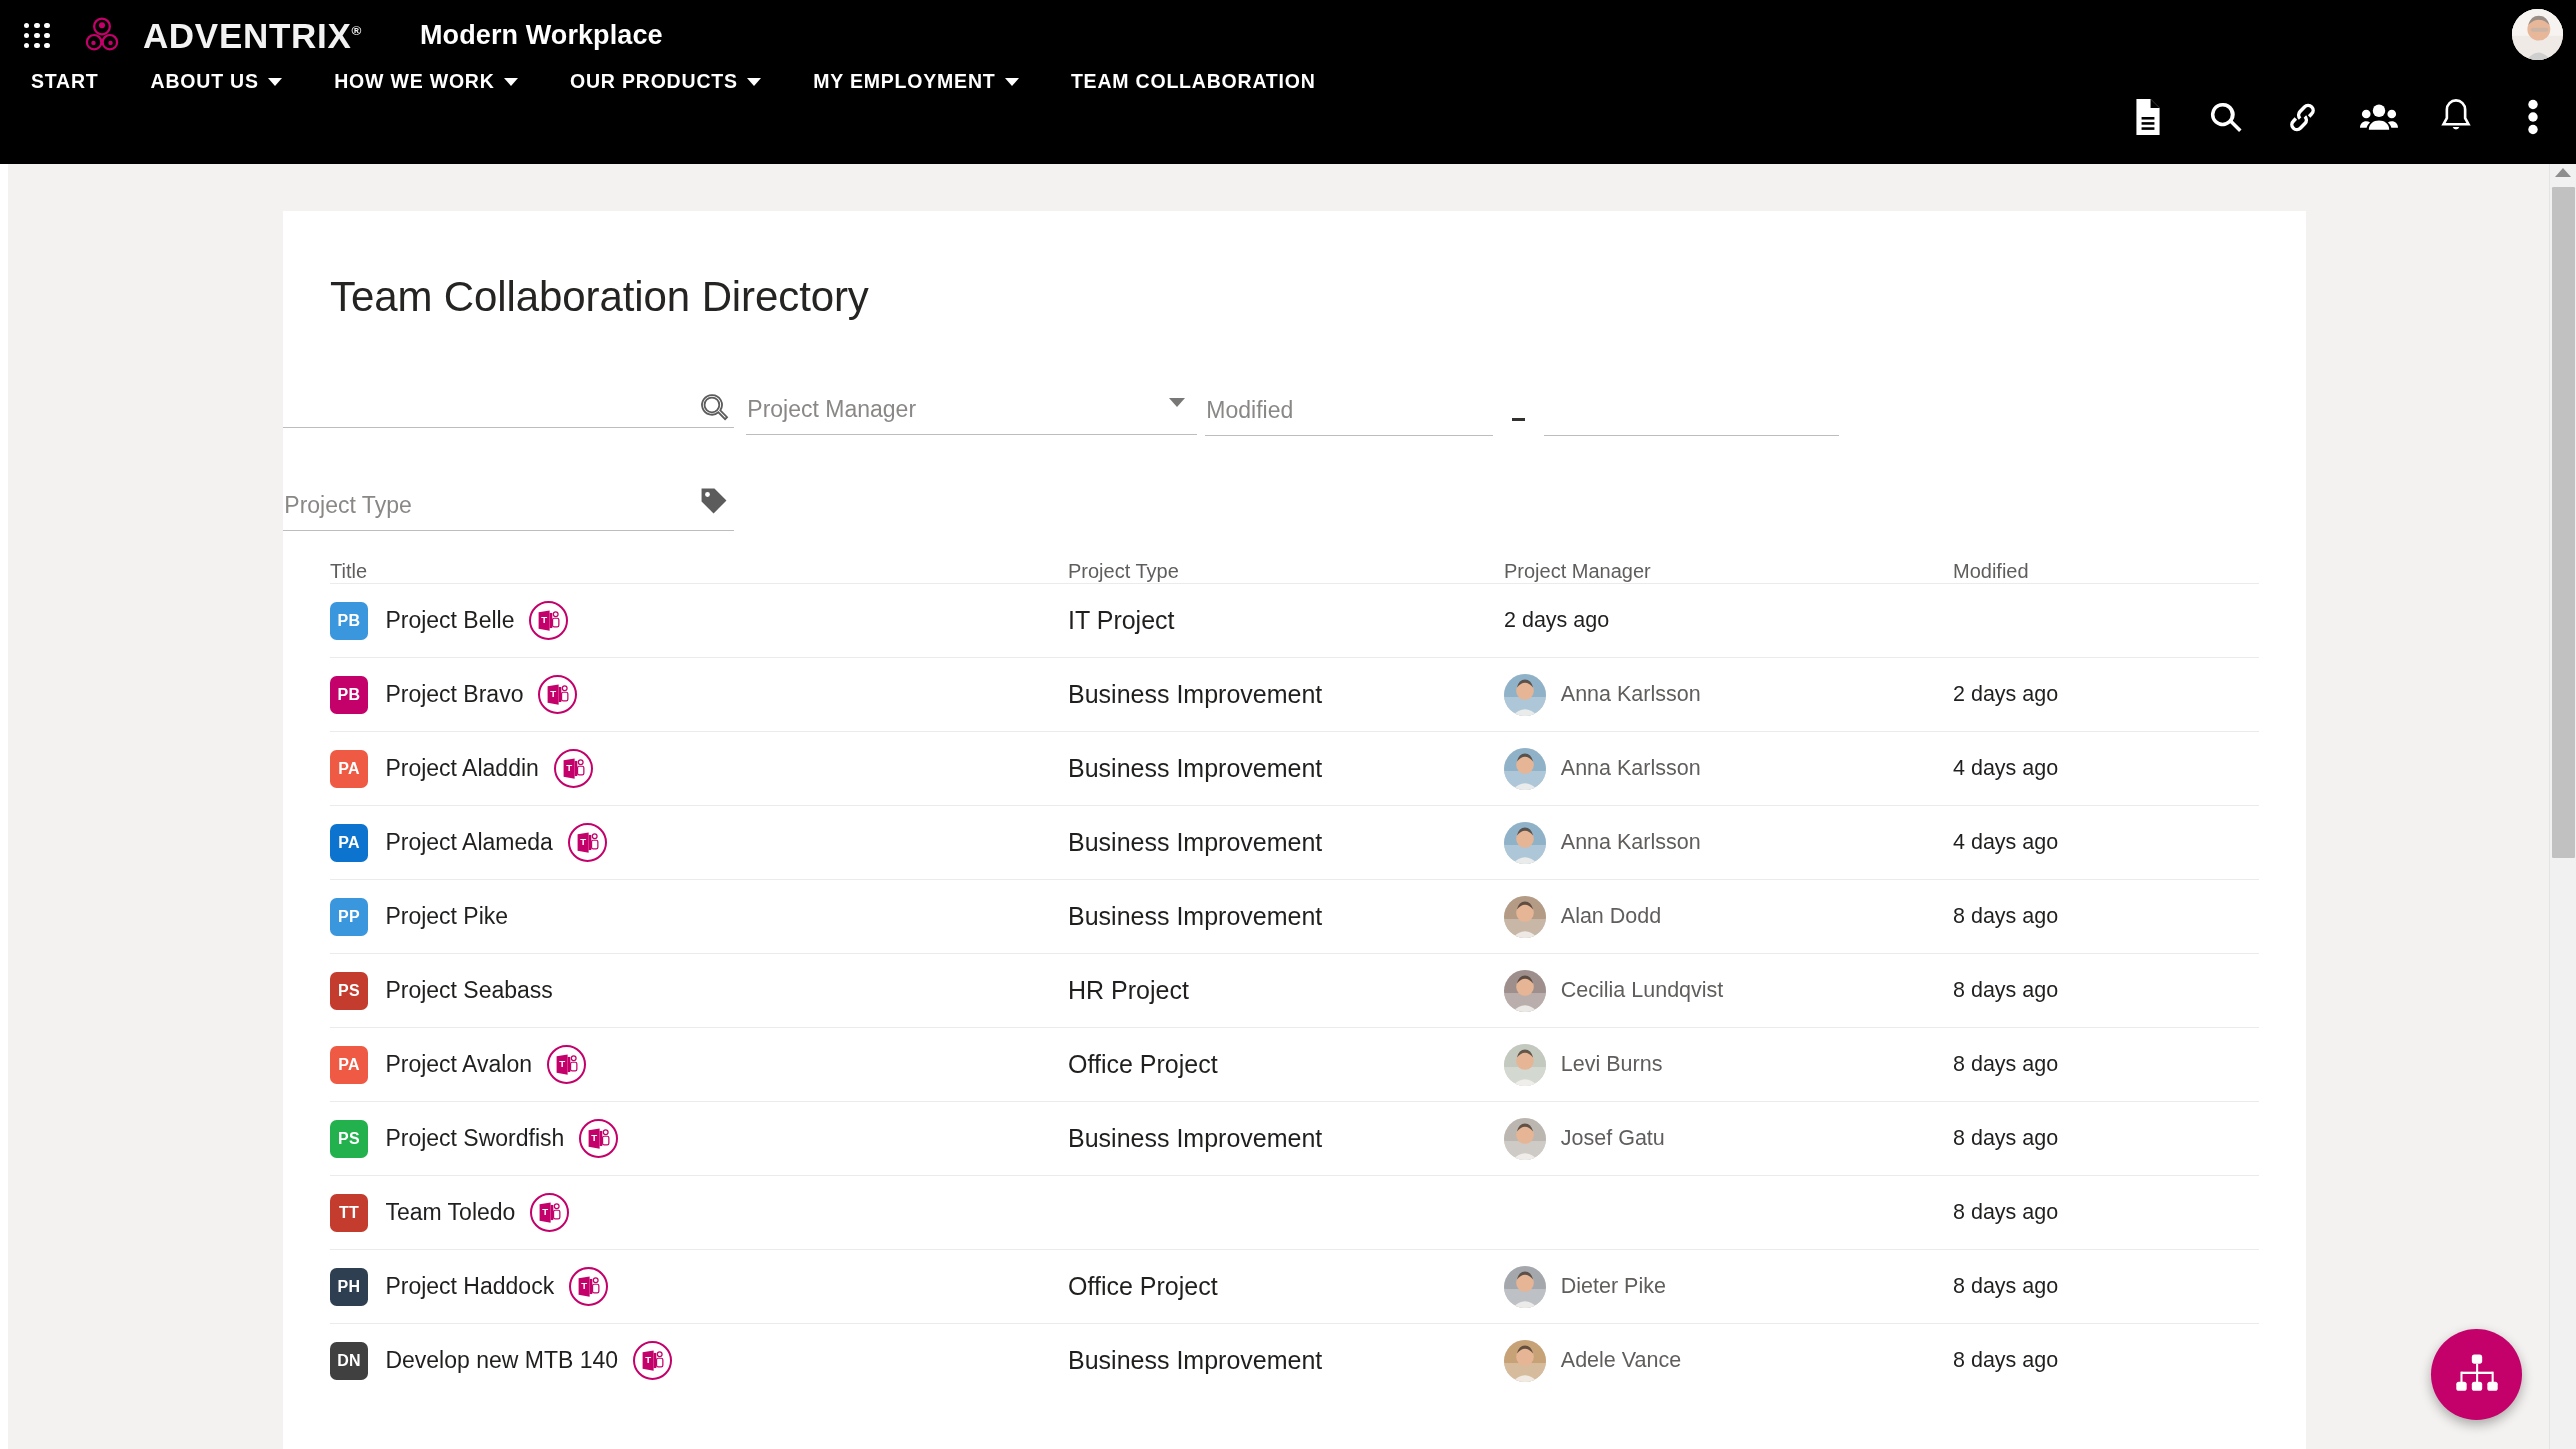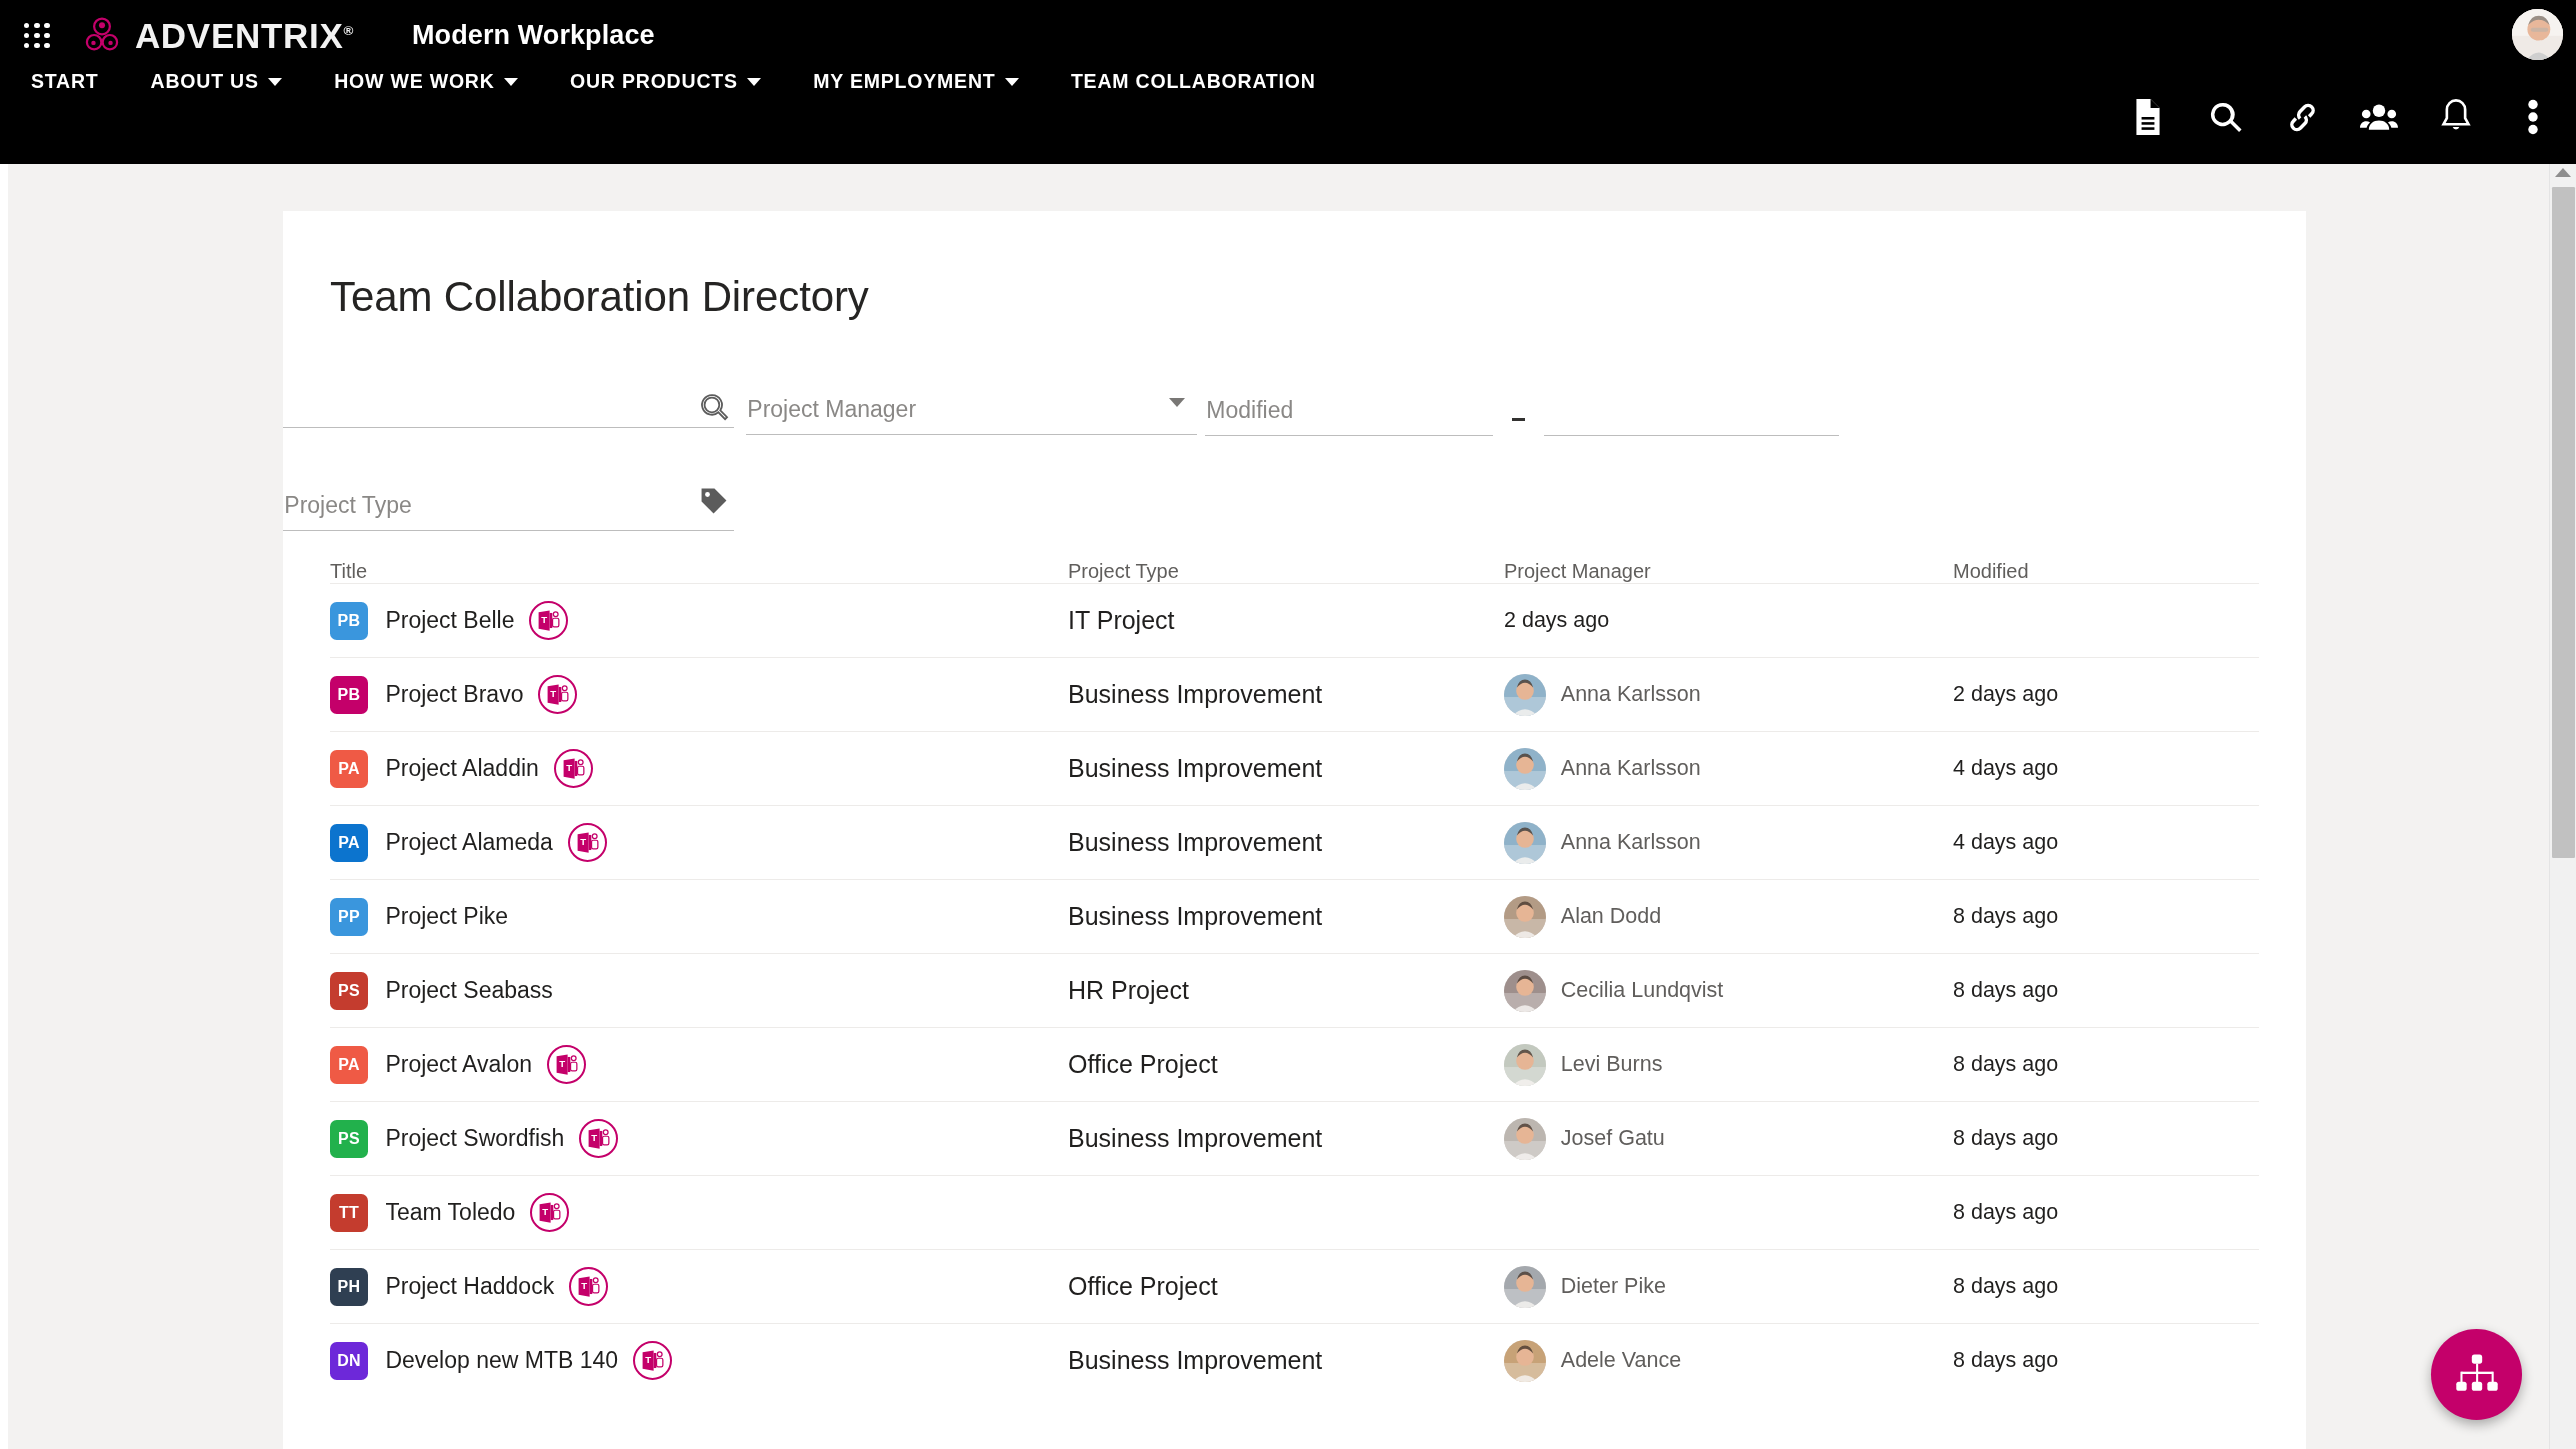--- a/index.html
+++ b/index.html
@@ -25,21 +25,21 @@
     gap: 4.7px; padding: 6.7px;
     cursor: pointer;
   }
   .waffle i { display:block; width: 5.4px; height: 5.4px; border-radius: 50%; background: #fff; }
 
   .brand { display: flex; align-items: center; margin-left: 25.5px; }
   .brand-mark { width: 42px; height: 42px; }
   .brand-text {
     font-family: "Liberation Sans Narrow", "Liberation Sans", sans-serif;
     font-size: 35px; font-weight: 700; letter-spacing: 0.7px;
-    color: #f2f2f2; margin-left: 12px; line-height: 1;
+    color: #f2f2f2; margin-left: 20px; line-height: 1;
     position: relative;
   }
   .brand-reg { font-size: 13.4px; vertical-align: super; }
 
   .app-title {
     margin-left: 58px;
     font-size: 27px; font-weight: 700; color: #ffffff;
     letter-spacing: 0.1px;
   }
 
@@ -605,21 +605,21 @@
     <circle cx="31" cy="25" r="13" fill="#e6b595"></circle>
     <path d="M12 62 q19 -20 38 0 z" fill="#f4f2f0" opacity="0.85"></path>
     <path d="M19 20 q12 -14 24 0 q-3 -12 -12 -12 q-9 0 -12 12z" fill="#4a3a30" opacity="0.8"></path>
   </svg></div>
       <div class="pm-name">Dieter Pike</div>
     </div>
     <div class="c-mod modcell">8 days ago</div>
   </div>
           <div class="trow">
     <div class="c-title titlecell">
-      <div class="sq" style="background:#6d28d9">DN</div>
+      <div class="sq" style="background:#404040">DN</div>
       <div class="tname">Develop new MTB 140</div>
       <div class="teams-badge">
                 <svg width="27" height="27" viewBox="0 0 24 24">
   <path d="M3.2 4.6 L13 3 v18 L3.2 19.4 z" fill="#c4006a"></path>
   <rect x="13" y="5.3" width="2.4" height="13.4" fill="#c4006a"></rect>
   <circle cx="18.4" cy="6.4" r="2.1" fill="none" stroke="#c4006a" stroke-width="1.1"></circle>
   <rect x="15.6" y="10" width="5.6" height="7.6" rx="1.4" fill="none" stroke="#c4006a" stroke-width="1.1"></rect>
   <text x="8.1" y="14.6" font-family="Liberation Sans, sans-serif" font-size="8.6" font-weight="700" fill="#ffffff" text-anchor="middle">T</text>
 </svg>
               </div>

